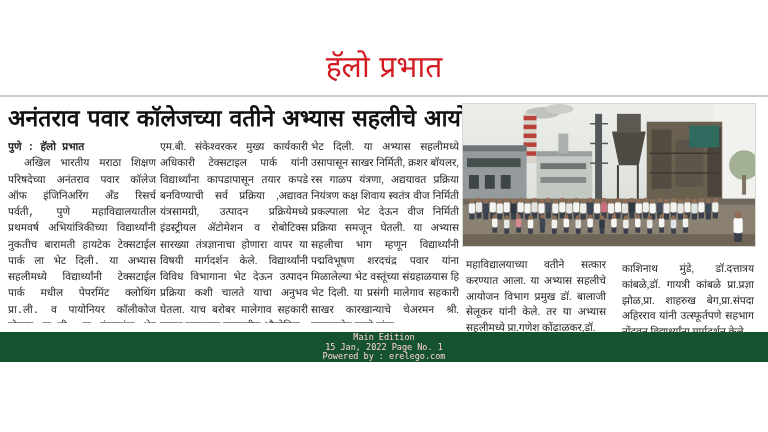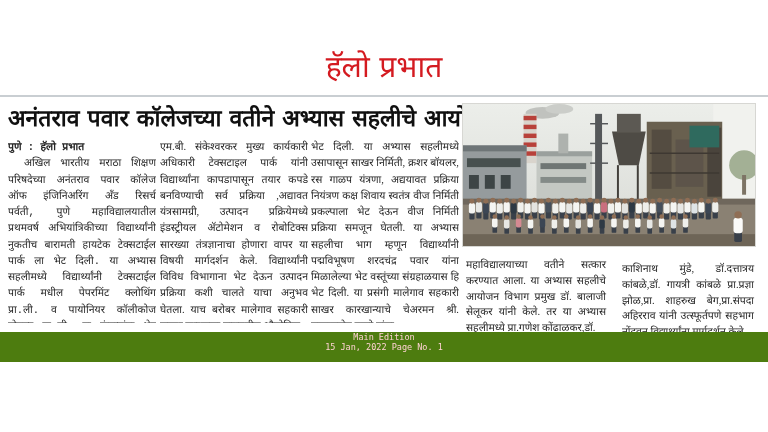--- a/index.html
+++ b/index.html
@@ -34,21 +34,21 @@
   }
   .photo-wrap svg{display:block;width:100%;height:100%;}
   .cap{
     position:absolute;top:253px;width:148px;height:80px;overflow:hidden;
     font-size:10.5px;line-height:1.5;text-align:justify;color:#262626;
   }
   .cap-1{left:462px;}
   .cap-2{left:614px;}
   .footer-banner{
     position:absolute;top:332px;left:0;width:768px;height:30px;
-    background:#4d7c0f;color:#ffd3d3;text-align:center;
+    background:#14532d;color:#ffd3d3;text-align:center;
     font-family:"DejaVu Sans Mono", monospace;font-size:8.5px;line-height:9.7px;
     padding-top:1px;box-sizing:border-box;
   }
 </style>
 </head>
 <body>
 
 <div class="masthead">हॅलो प्रभात</div>
 <div class="rule"></div>
 
@@ -209,13 +209,14 @@
 <div class="cap cap-1">
   <p style="margin:4px">महाविद्यालयाच्या वतीने सत्कार करण्यात आला. या अभ्यास सहलीचे आयोजन विभाग प्रमुख डॉ. बालाजी सेलूकर यांनी केले. तर या अभ्यास सहलीमध्ये प्रा.गणेश कोंढाळकर,डॉ.</p>
 </div>
 <div class="cap cap-2">
   <p style="margin:8px">काशिनाथ मुंडे, डॉ.दत्तात्रय कांबळे,डॉ. गायत्री कांबळे प्रा.प्रज्ञा झोळ,प्रा. शाहरुख बेग,प्रा.संपदा अहिरराव यांनी उत्स्फूर्तपणे सहभाग नोंदवून विद्यार्थ्यांना मार्गदर्शन केले.</p>
 </div>
 
 <div class="footer-banner">
   <div>Main Edition</div>
   <div>15 Jan, 2022 Page No. 1</div>
+  <div>Powered by : erelego.com</div>
 </div>
 
 </body></html>

